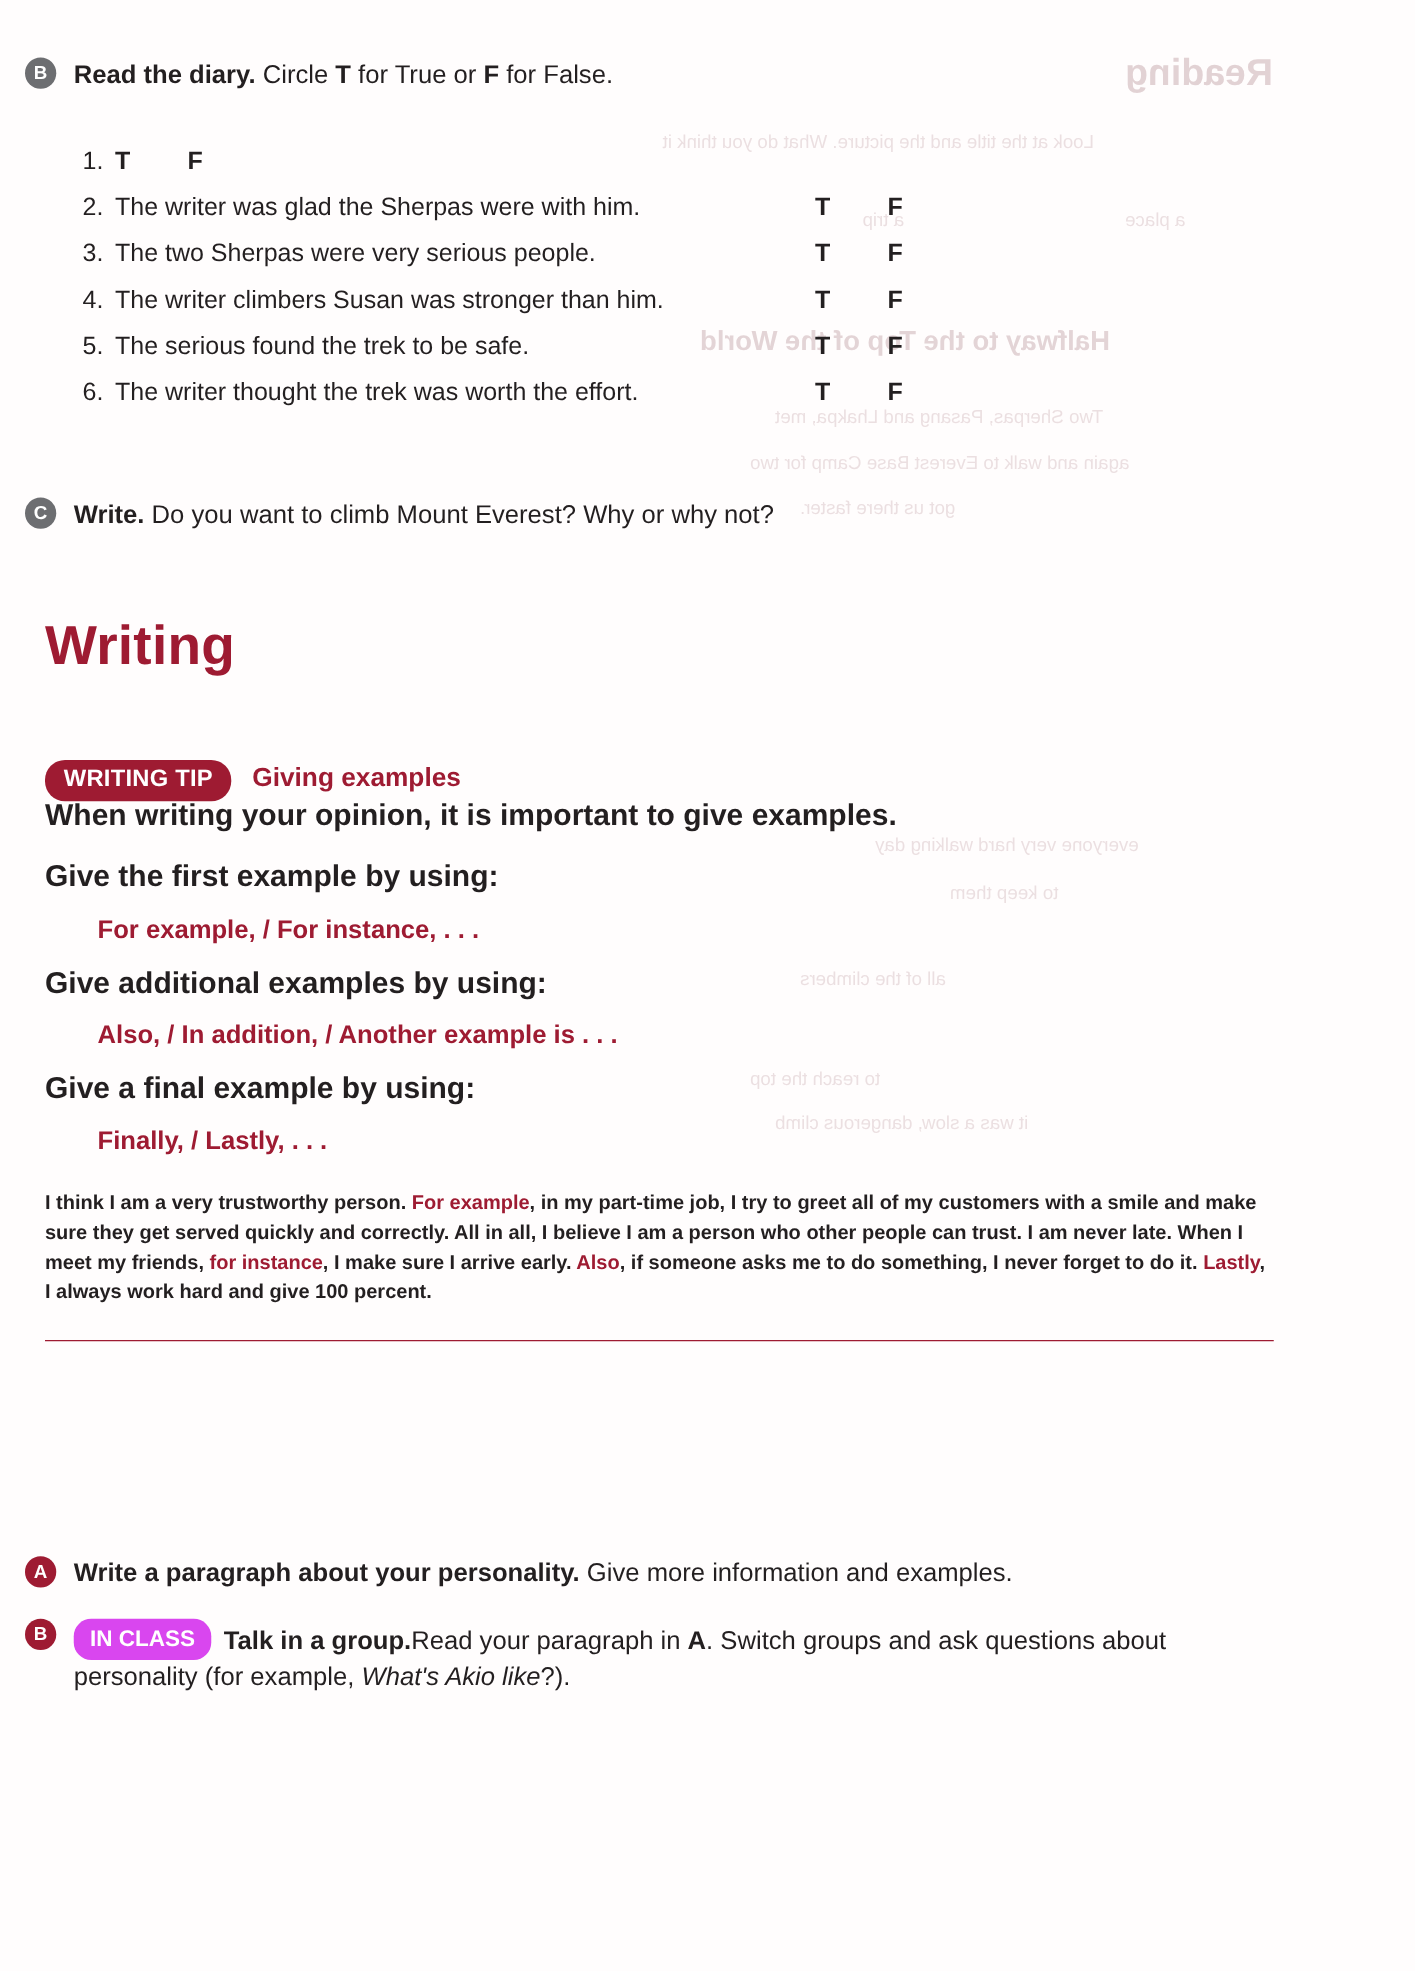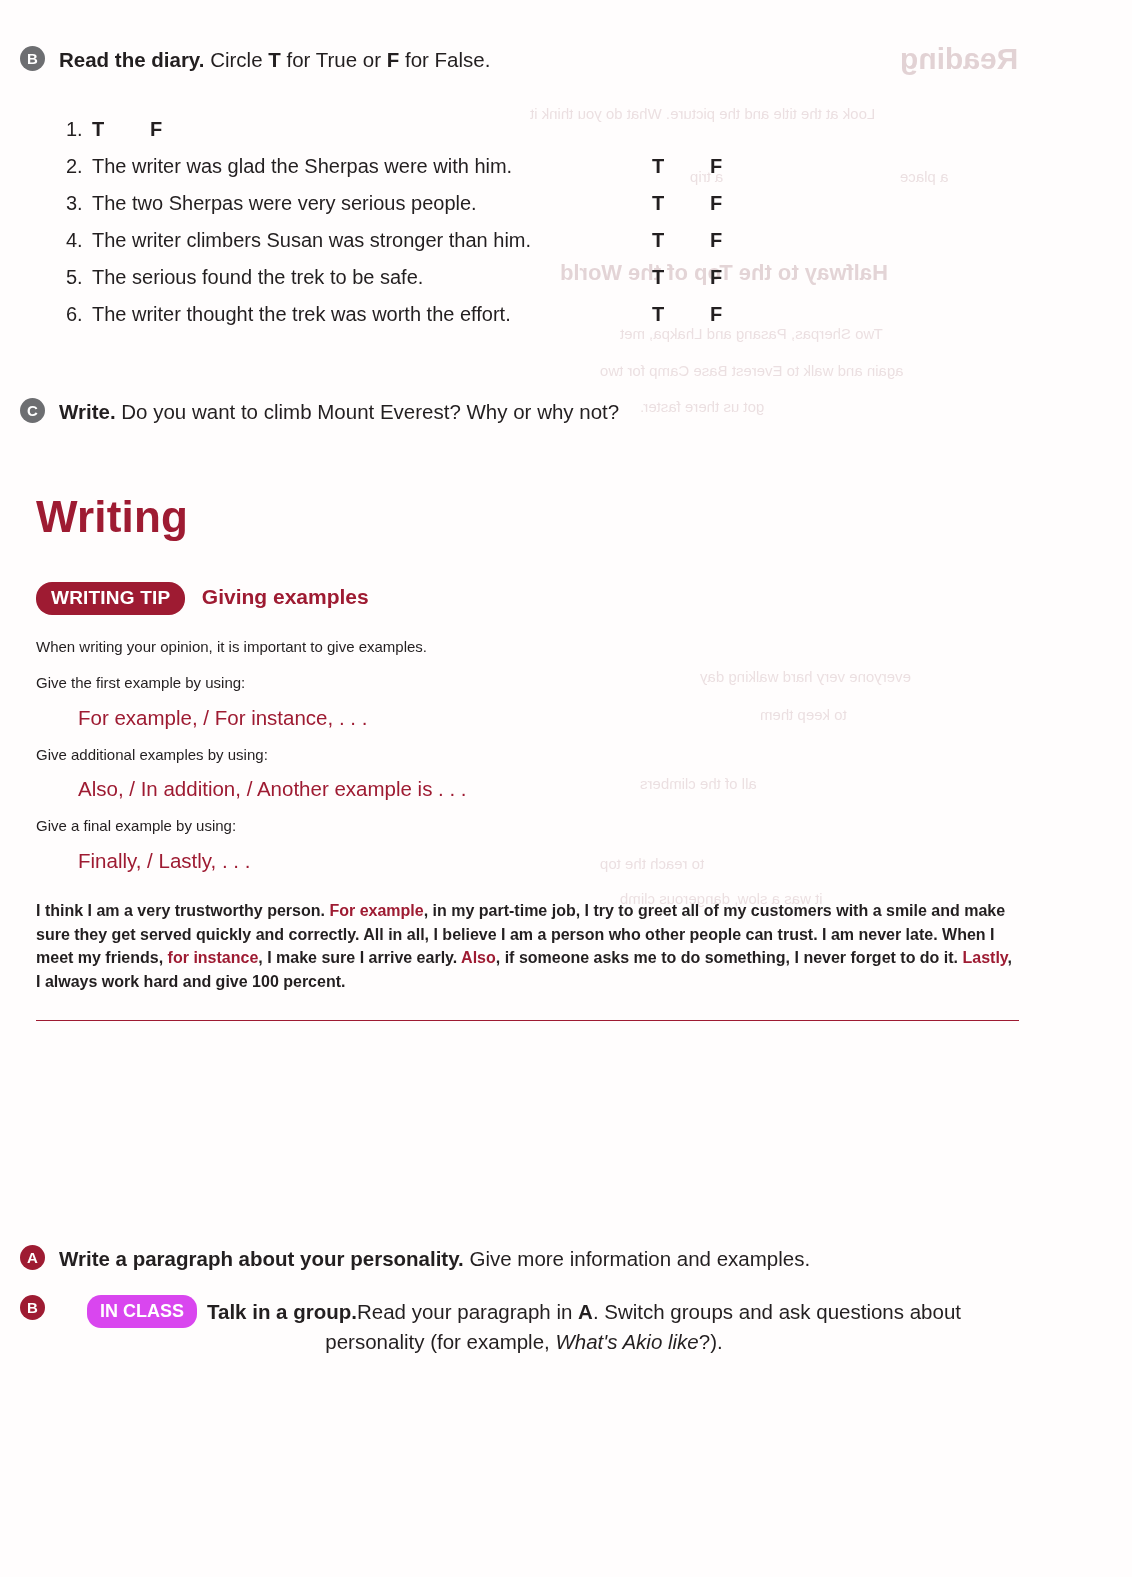--- a/index.html
+++ b/index.html
@@ -64,21 +64,20 @@
   .marker.maroon { background: #9e1b32; }
 
   .ex-row {
     display: flex;
     align-items: flex-start;
     gap: 14px;
   }
   .ex-text {
     font-size: 20.5px;
     line-height: 1.35;
-    text-align: center;
   }
   .b { font-weight: bold; }
 
   
   .tf-list {
     margin: 18px 0 0 46px;
   }
   .tf-item {
     display: flex;
     align-items: baseline;
@@ -110,27 +109,28 @@
     border-radius: 16px;
   }
   .tip-title {
     font-size: 21px;
     font-weight: bold;
     color: #9e1b32;
     margin-left: 12px;
   }
 
   .para {
-    font-size: 15px;
+    font-size: 24px;
     line-height: 1.45;
     margin: 14px 0 0 0;
+    font-weight: bold;
   }
   .phrase {
     font-size: 20.5px;
-    font-weight: normal;
+    font-weight: bold;
     color: #9e1b32;
     margin: 12px 0 0 42px;
   }
 
   .model {
     font-size: 16px;
     font-weight: bold;
     line-height: 1.48;
     margin-top: 26px;
   }
@@ -232,21 +232,21 @@
     <div class="ex-row" style="position:absolute; left:20px; top:398px; width:1000px;">
       <span class="marker">C</span>
       <div class="ex-text">
         <span class="b">Write.</span>
         <span>Do you want to climb Mount Everest? Why or why not?</span>
       </div>
     </div>
 
     <h1 class="section-title" style="position:absolute; left:36px; top:492px;">Writing</h1>
 
-    <div style="position:absolute; left:36px; top:582px; width:1000px;">
+    <div style="position:absolute; left:36px; top:608px; width:1000px;">
       <span class="tip-badge">WRITING TIP</span>
       <span class="tip-title">Giving examples</span>
     </div>
 
     <div style="position:absolute; left:36px; top:622px; width:1000px;">
       <p class="para">When writing your opinion, it is important to give examples.</p>
       <p class="para">Give the first example by using:</p>
       <p class="phrase">For example, / For instance, . . .</p>
       <p class="para">Give additional examples by using:</p>
       <p class="phrase">Also, / In addition, / Another example is . . .</p>

